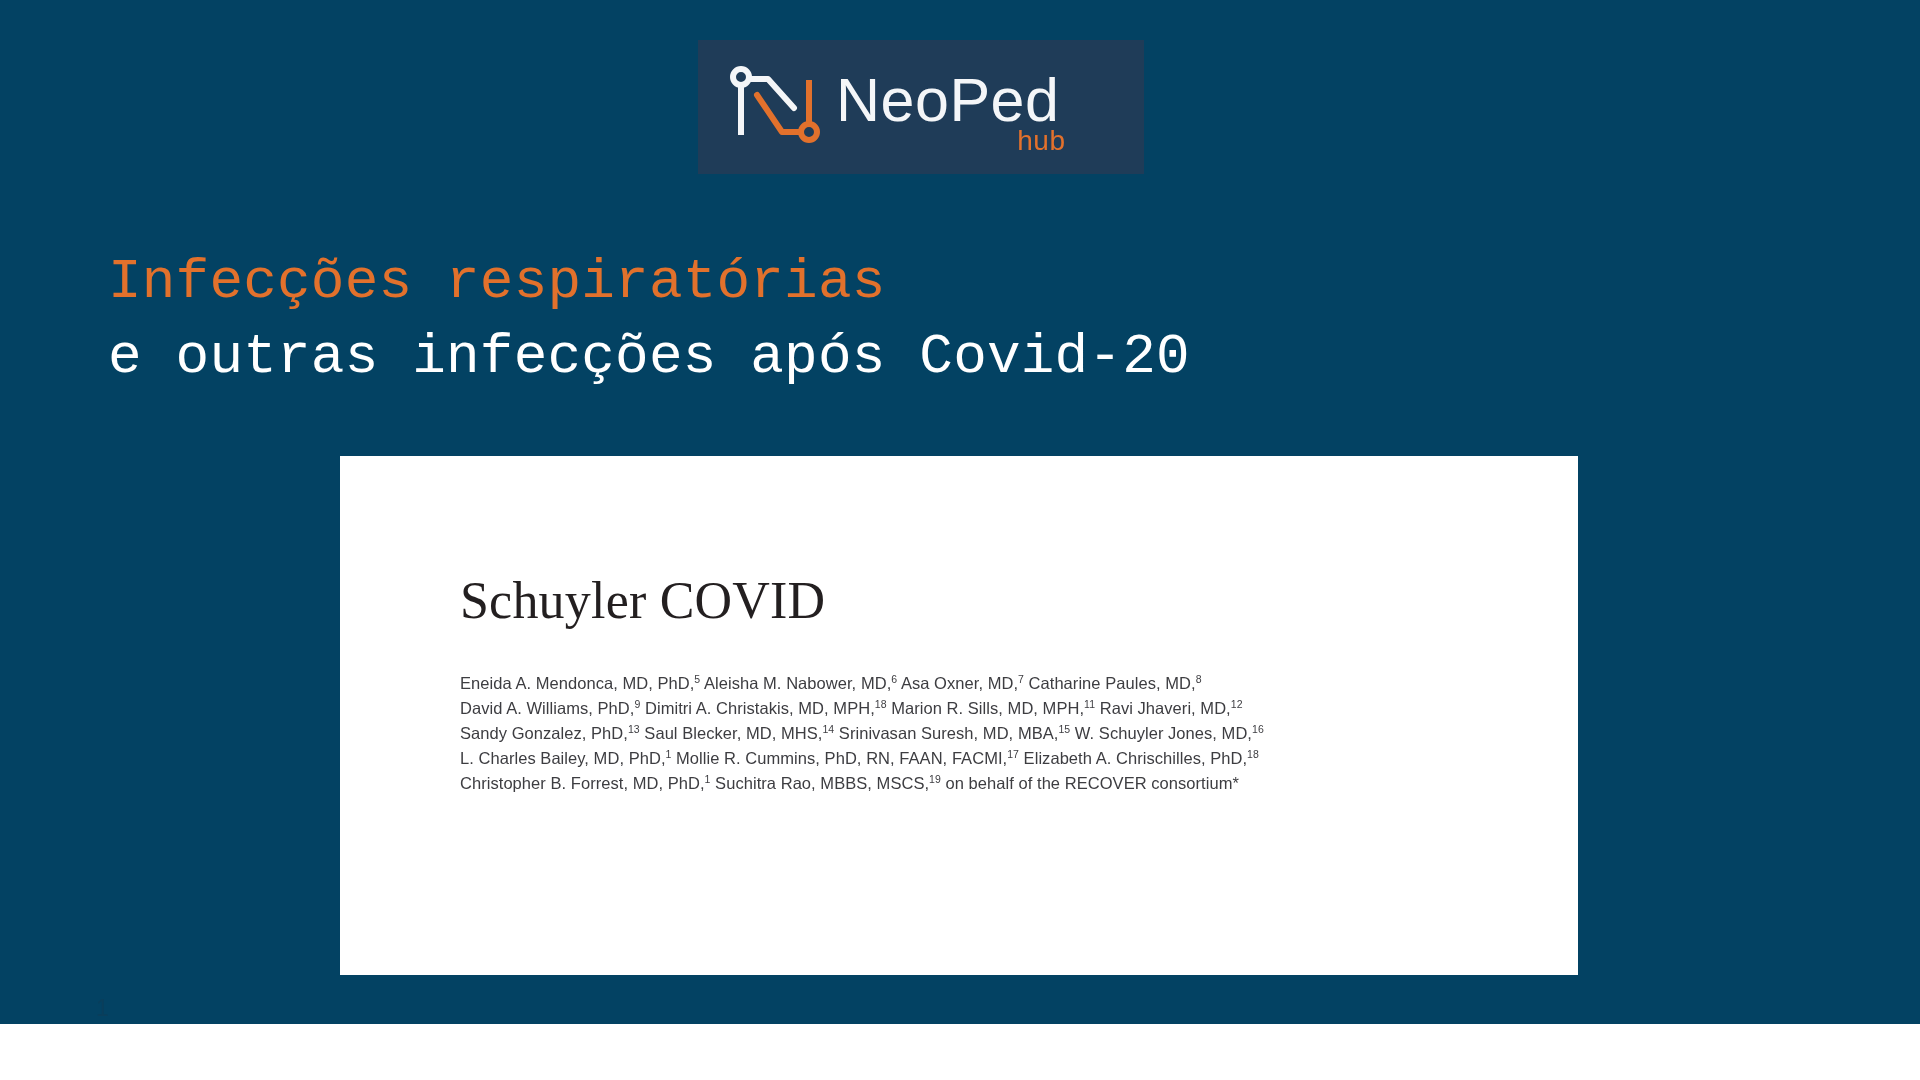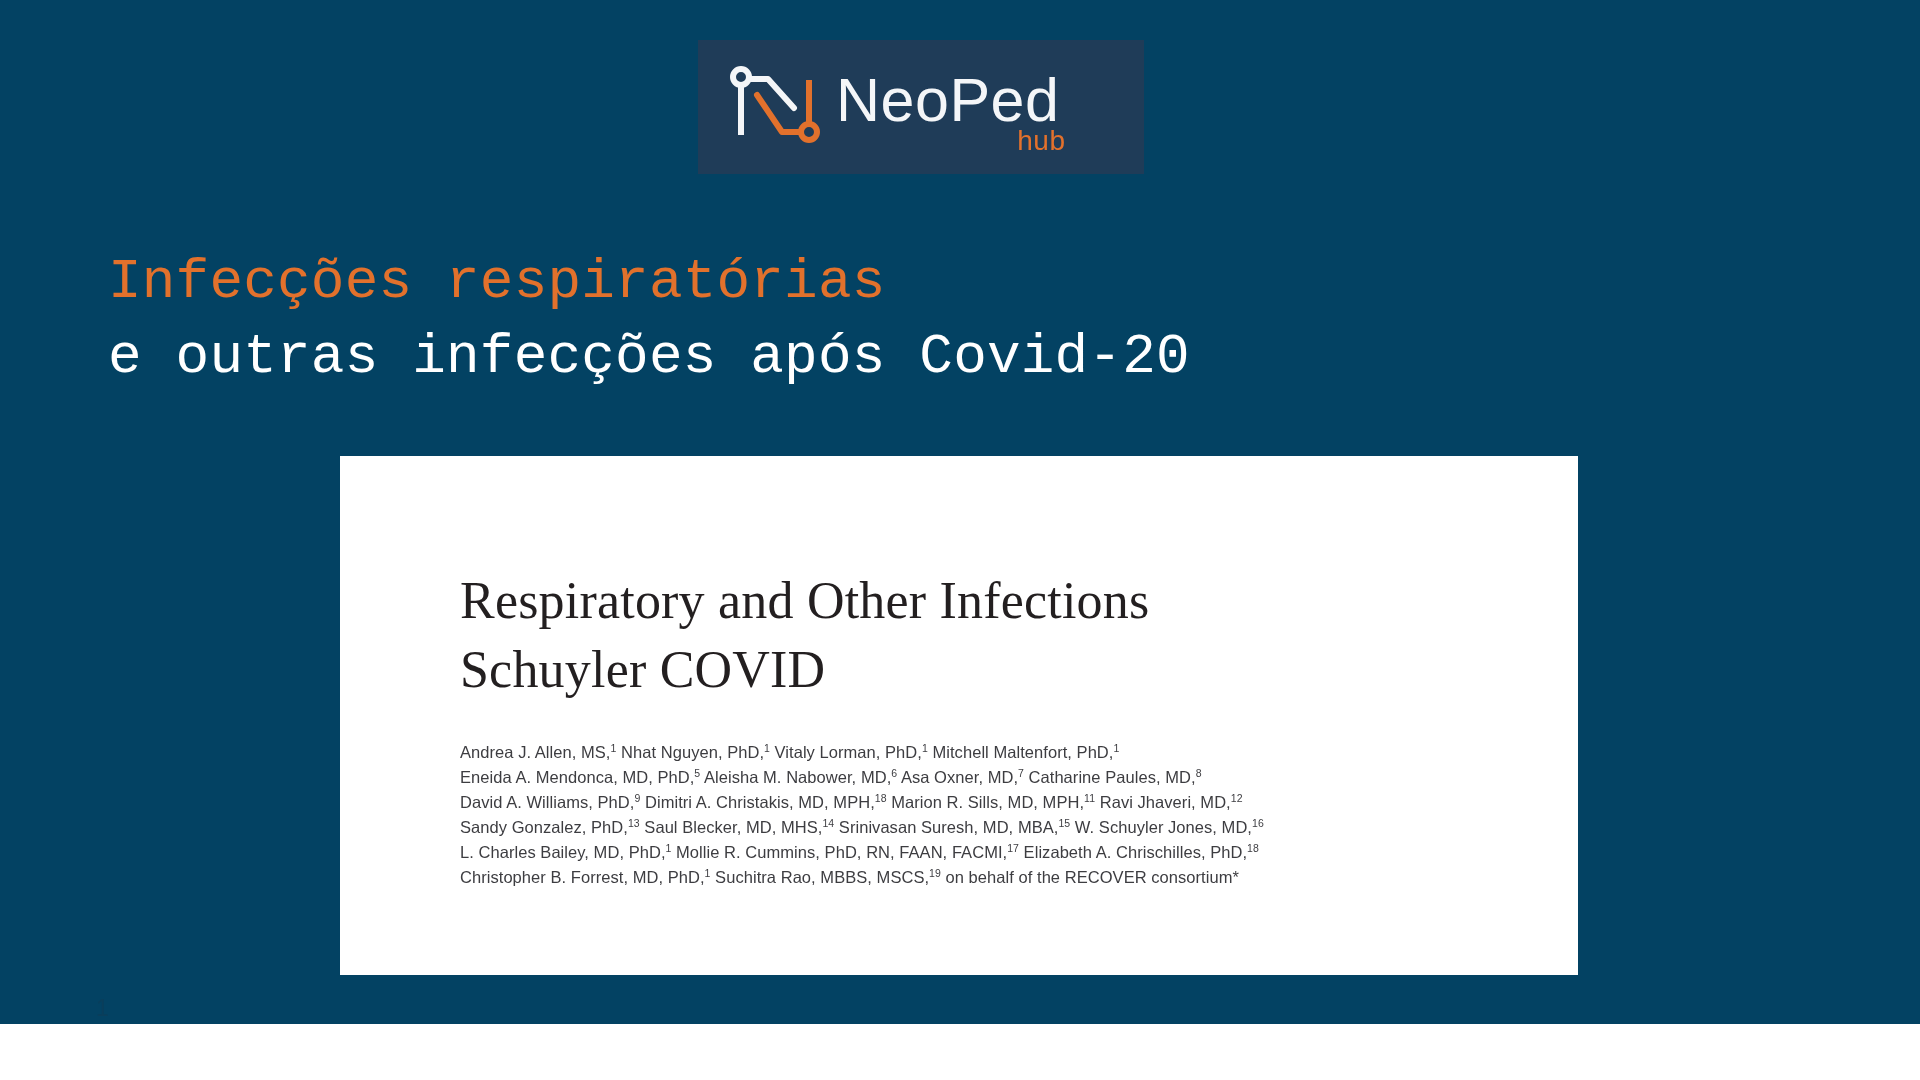--- a/index.html
+++ b/index.html
@@ -158,25 +158,23 @@
     </span>
   </div>
 
   <div class="headline">
     <div class="headline-line accent">Infecções respiratórias</div>
     <div class="headline-line light">e outras infecções após Covid-20</div>
   </div>
 
   <div class="paper-card">
     <div class="paper-title">
-      <div>Respiratory and Other Infections</div>
       <div>Schuyler COVID</div>
     </div>
     <div class="paper-authors">
-      <div class="author-line">Andrea J. Allen, MS,<sup>1</sup> Nhat Nguyen, PhD,<sup>1</sup> Vitaly Lorman, PhD,<sup>1</sup> Mitchell Maltenfort, PhD,<sup>1</sup></div>
       <div class="author-line">Eneida A. Mendonca, MD, PhD,<sup>5</sup> Aleisha M. Nabower, MD,<sup>6</sup> Asa Oxner, MD,<sup>7</sup> Catharine Paules, MD,<sup>8</sup></div>
       <div class="author-line">David A. Williams, PhD,<sup>9</sup> Dimitri A. Christakis, MD, MPH,<sup>18</sup> Marion R. Sills, MD, MPH,<sup>11</sup> Ravi Jhaveri, MD,<sup>12</sup></div>
       <div class="author-line">Sandy Gonzalez, PhD,<sup>13</sup> Saul Blecker, MD, MHS,<sup>14</sup> Srinivasan Suresh, MD, MBA,<sup>15</sup> W. Schuyler Jones, MD,<sup>16</sup></div>
       <div class="author-line">L. Charles Bailey, MD, PhD,<sup>1</sup> Mollie R. Cummins, PhD, RN, FAAN, FACMI,<sup>17</sup> Elizabeth A. Chrischilles, PhD,<sup>18</sup></div>
       <div class="author-line">Christopher B. Forrest, MD, PhD,<sup>1</sup> Suchitra Rao, MBBS, MSCS,<sup>19</sup> on behalf of the RECOVER consortium*</div>
     </div>
   </div>
 
   <div class="page-number">1</div>
 

